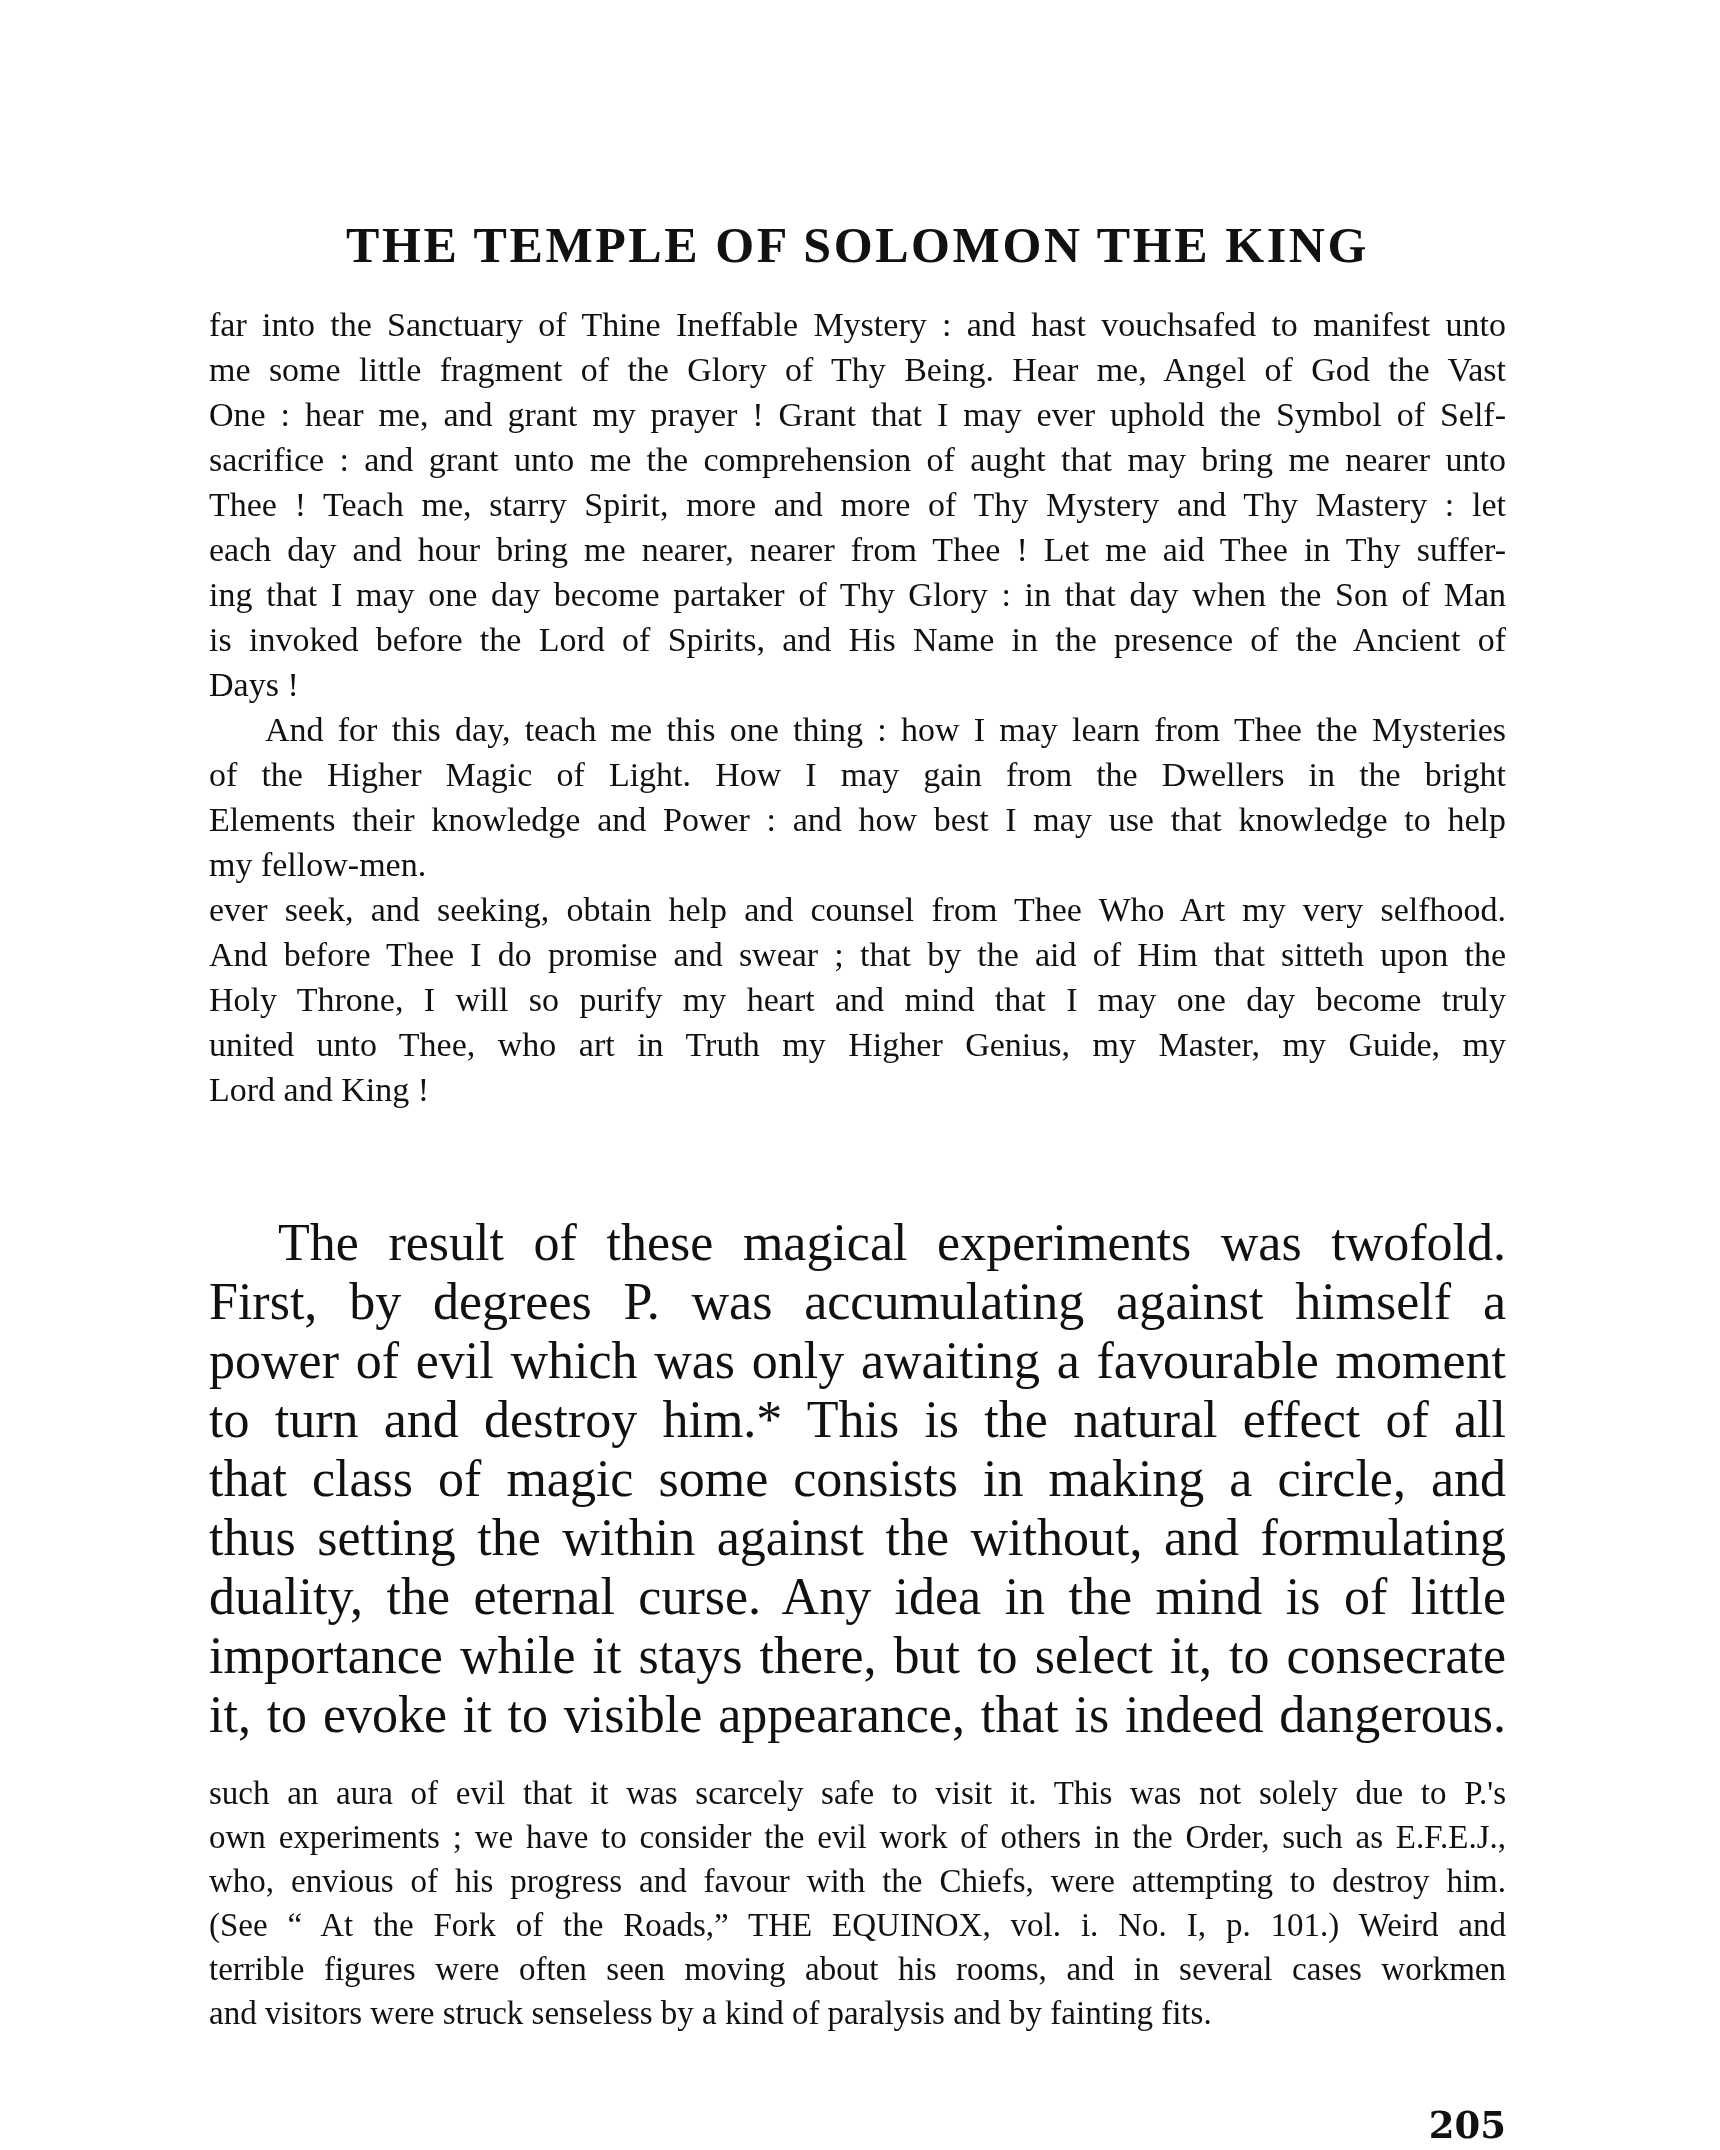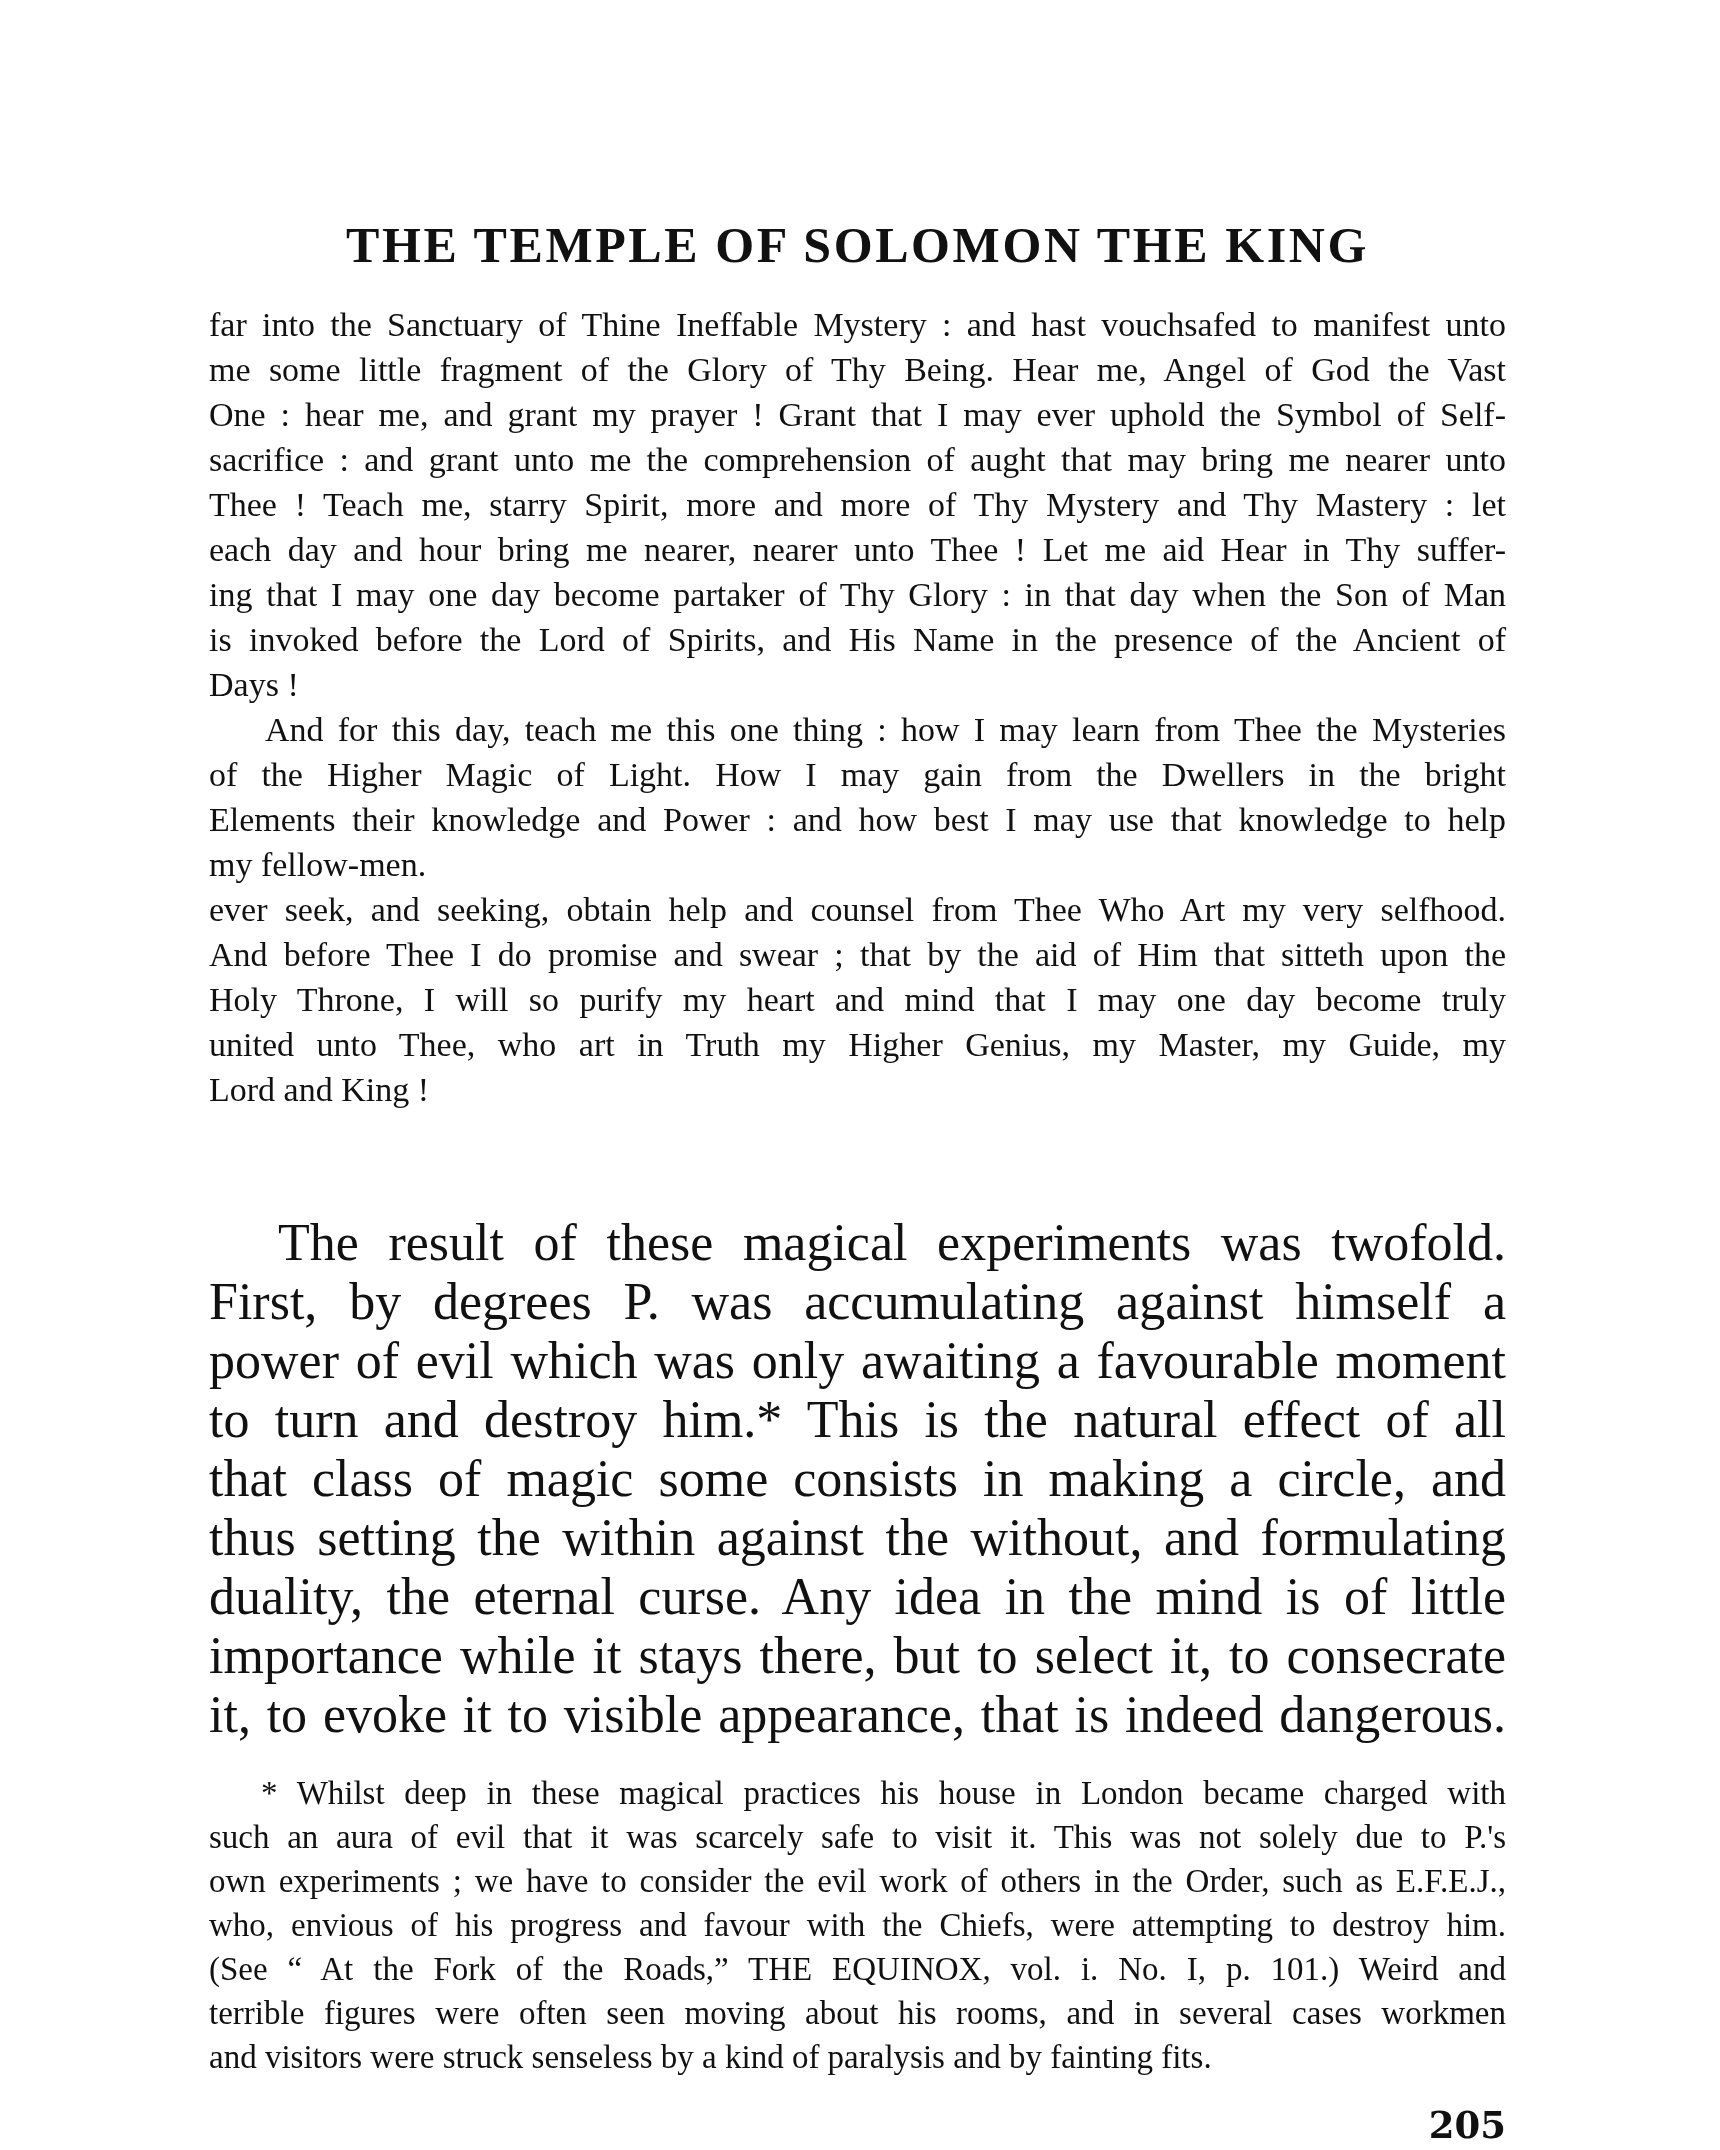--- a/index.html
+++ b/index.html
@@ -96,21 +96,21 @@
 
   <h1 class="running-head">THE TEMPLE OF SOLOMON THE KING</h1>
 
   <div class="prayer">
     <p>
       <span class="line">far into the Sanctuary of Thine Ineffable Mystery : and hast vouchsafed to manifest unto</span>
       <span class="line">me some little fragment of the Glory of Thy Being. Hear me, Angel of God the Vast</span>
       <span class="line">One : hear me, and grant my prayer ! Grant that I may ever uphold the Symbol of Self-</span>
       <span class="line">sacrifice : and grant unto me the comprehension of aught that may bring me nearer unto</span>
       <span class="line">Thee ! Teach me, starry Spirit, more and more of Thy Mystery and Thy Mastery : let</span>
-      <span class="line">each day and hour bring me nearer, nearer unto Thee ! Let me aid Hear in Thy suffer-</span>
+      <span class="line">each day and hour bring me nearer, nearer from Thee ! Let me aid Thee in Thy suffer-</span>
       <span class="line">ing that I may one day become partaker of Thy Glory : in that day when the Son of Man</span>
       <span class="line">is invoked before the Lord of Spirits, and His Name in the presence of the Ancient of</span>
       <span class="line last">Days !</span>
     </p>
     <p>
       <span class="line indent">And for this day, teach me this one thing : how I may learn from Thee the Mysteries</span>
       <span class="line">of the Higher Magic of Light. How I may gain from the Dwellers in the bright</span>
       <span class="line">Elements their knowledge and Power : and how best I may use that knowledge to help</span>
       <span class="line last">my fellow-men.</span>
     </p>
@@ -129,21 +129,20 @@
     <span class="line">power of evil which was only awaiting a favourable moment</span>
     <span class="line">to turn and destroy him.* This is the natural effect of all</span>
     <span class="line">that class of magic some consists in making a circle, and</span>
     <span class="line">thus setting the within against the without, and formulating</span>
     <span class="line">duality, the eternal curse. Any idea in the mind is of little</span>
     <span class="line">importance while it stays there, but to select it, to consecrate</span>
     <span class="line">it, to evoke it to visible appearance, that is indeed dangerous.</span>
   </div>
 
   <div class="footnote">
-    <span class="line indent">* Whilst deep in these magical practices his house in London became charged with</span>
     <span class="line">such an aura of evil that it was scarcely safe to visit it. This was not solely due to P.'s</span>
     <span class="line">own experiments ; we have to consider the evil work of others in the Order, such as E.F.E.J.,</span>
     <span class="line">who, envious of his progress and favour with the Chiefs, were attempting to destroy him.</span>
     <span class="line">(See “ At the Fork of the Roads,” THE EQUINOX, vol. i. No. I, p. 101.) Weird and</span>
     <span class="line">terrible figures were often seen moving about his rooms, and in several cases workmen</span>
     <span class="line last">and visitors were struck senseless by a kind of paralysis and by fainting fits.</span>
   </div>
 
   <div class="page-number">205</div>
 

